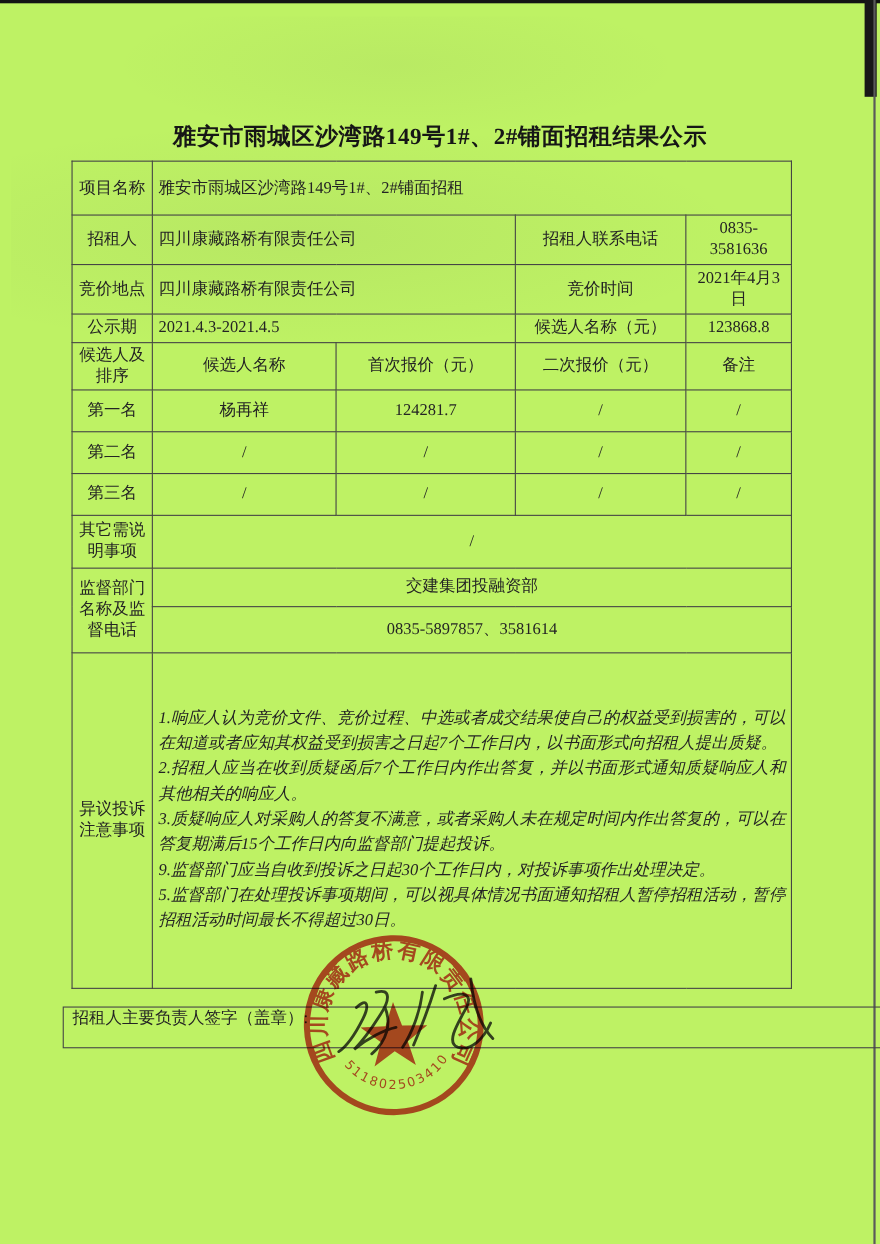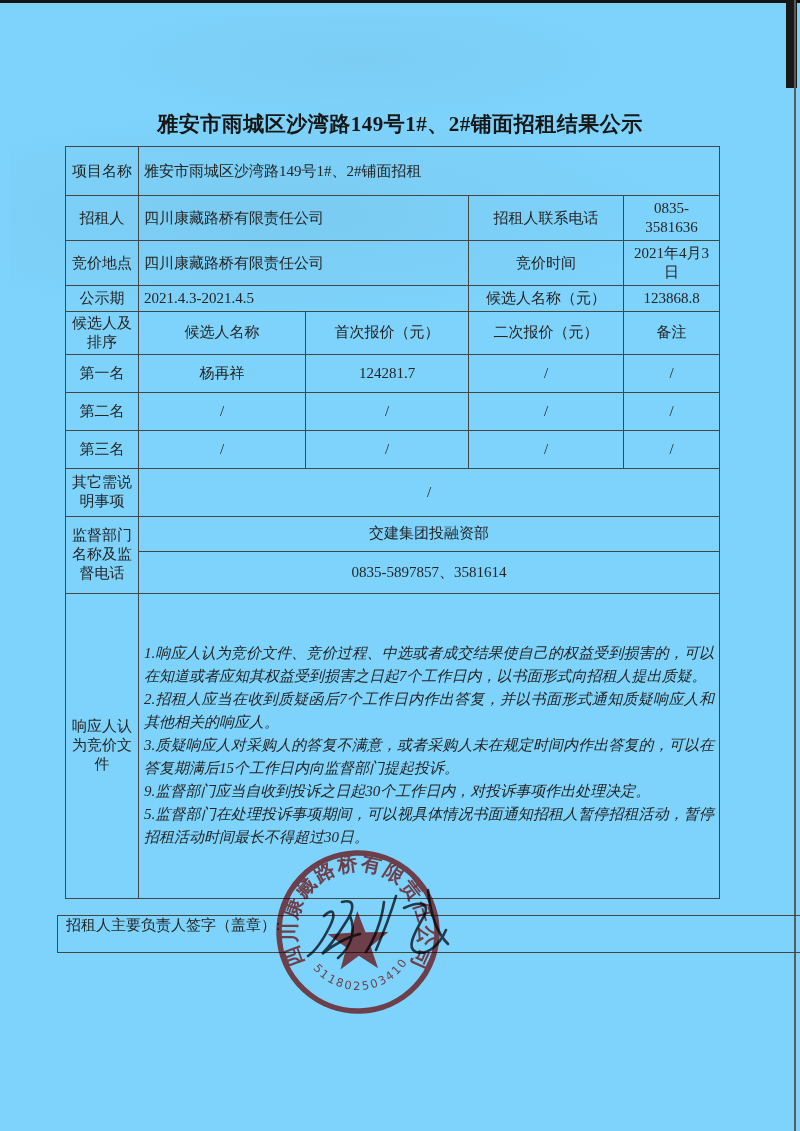--- a/index.html
+++ b/index.html
@@ -1,18 +1,18 @@
 <!DOCTYPE html>
 <html><head>
 <meta charset="utf-8">
 <style>
   html,body{margin:0;padding:0;background:#e8e8e8;}
   #paper{
     position:relative;width:800px;height:1131px;margin:0 auto;
-    background:#7dd3fc;overflow:hidden;
+    background:#bef264;overflow:hidden;
     font-family:"Liberation Serif","DejaVu Serif",serif;
     color:#222;
   }
   
   .scan-top{position:absolute;left:0;top:0;width:800px;height:3px;background:#141414;}
   .scan-corner{position:absolute;right:3px;top:0;width:11px;height:88px;background:#181818;}
   .scan-right{position:absolute;right:4px;top:0;width:2px;height:1131px;background:#5a5a5a;}
   .shadow-blob{position:absolute;pointer-events:none;}
   .blob1{left:10px;top:110px;width:670px;height:210px;
     background:radial-gradient(ellipse at 40% 50%,rgba(90,90,90,.07),rgba(0,0,0,0) 70%);}
@@ -134,21 +134,21 @@
         <td class="ctr" colspan="4">/</td>
       </tr>
       <tr style="height:35px">
         <td class="lab" rowspan="2">监督部门名称及监督电话</td>
         <td class="ctr" colspan="4">交建集团投融资部</td>
       </tr>
       <tr style="height:42px">
         <td class="ctr" colspan="4">0835-5897857、3581614</td>
       </tr>
       <tr style="height:305px">
-        <td class="lab">响应人认为竞价文件</td>
+        <td class="lab">异议投诉注意事项</td>
         <td class="notice-cell" colspan="4">
           <p class="notice-line">1.响应人认为竞价文件、竞价过程、中选或者成交结果使自己的权益受到损害的，可以在知道或者应知其权益受到损害之日起7个工作日内，以书面形式向招租人提出质疑。</p>
           <p class="notice-line">2.招租人应当在收到质疑函后7个工作日内作出答复，并以书面形式通知质疑响应人和其他相关的响应人。</p>
           <p class="notice-line">3.质疑响应人对采购人的答复不满意，或者采购人未在规定时间内作出答复的，可以在答复期满后15个工作日内向监督部门提起投诉。</p>
           <p class="notice-line">9.监督部门应当自收到投诉之日起30个工作日内，对投诉事项作出处理决定。</p>
           <p class="notice-line">5.监督部门在处理投诉事项期间，可以视具体情况书面通知招租人暂停招租活动，暂停招租活动时间最长不得超过30日。</p>
         </td>
       </tr>
     </tbody>
   </table>

